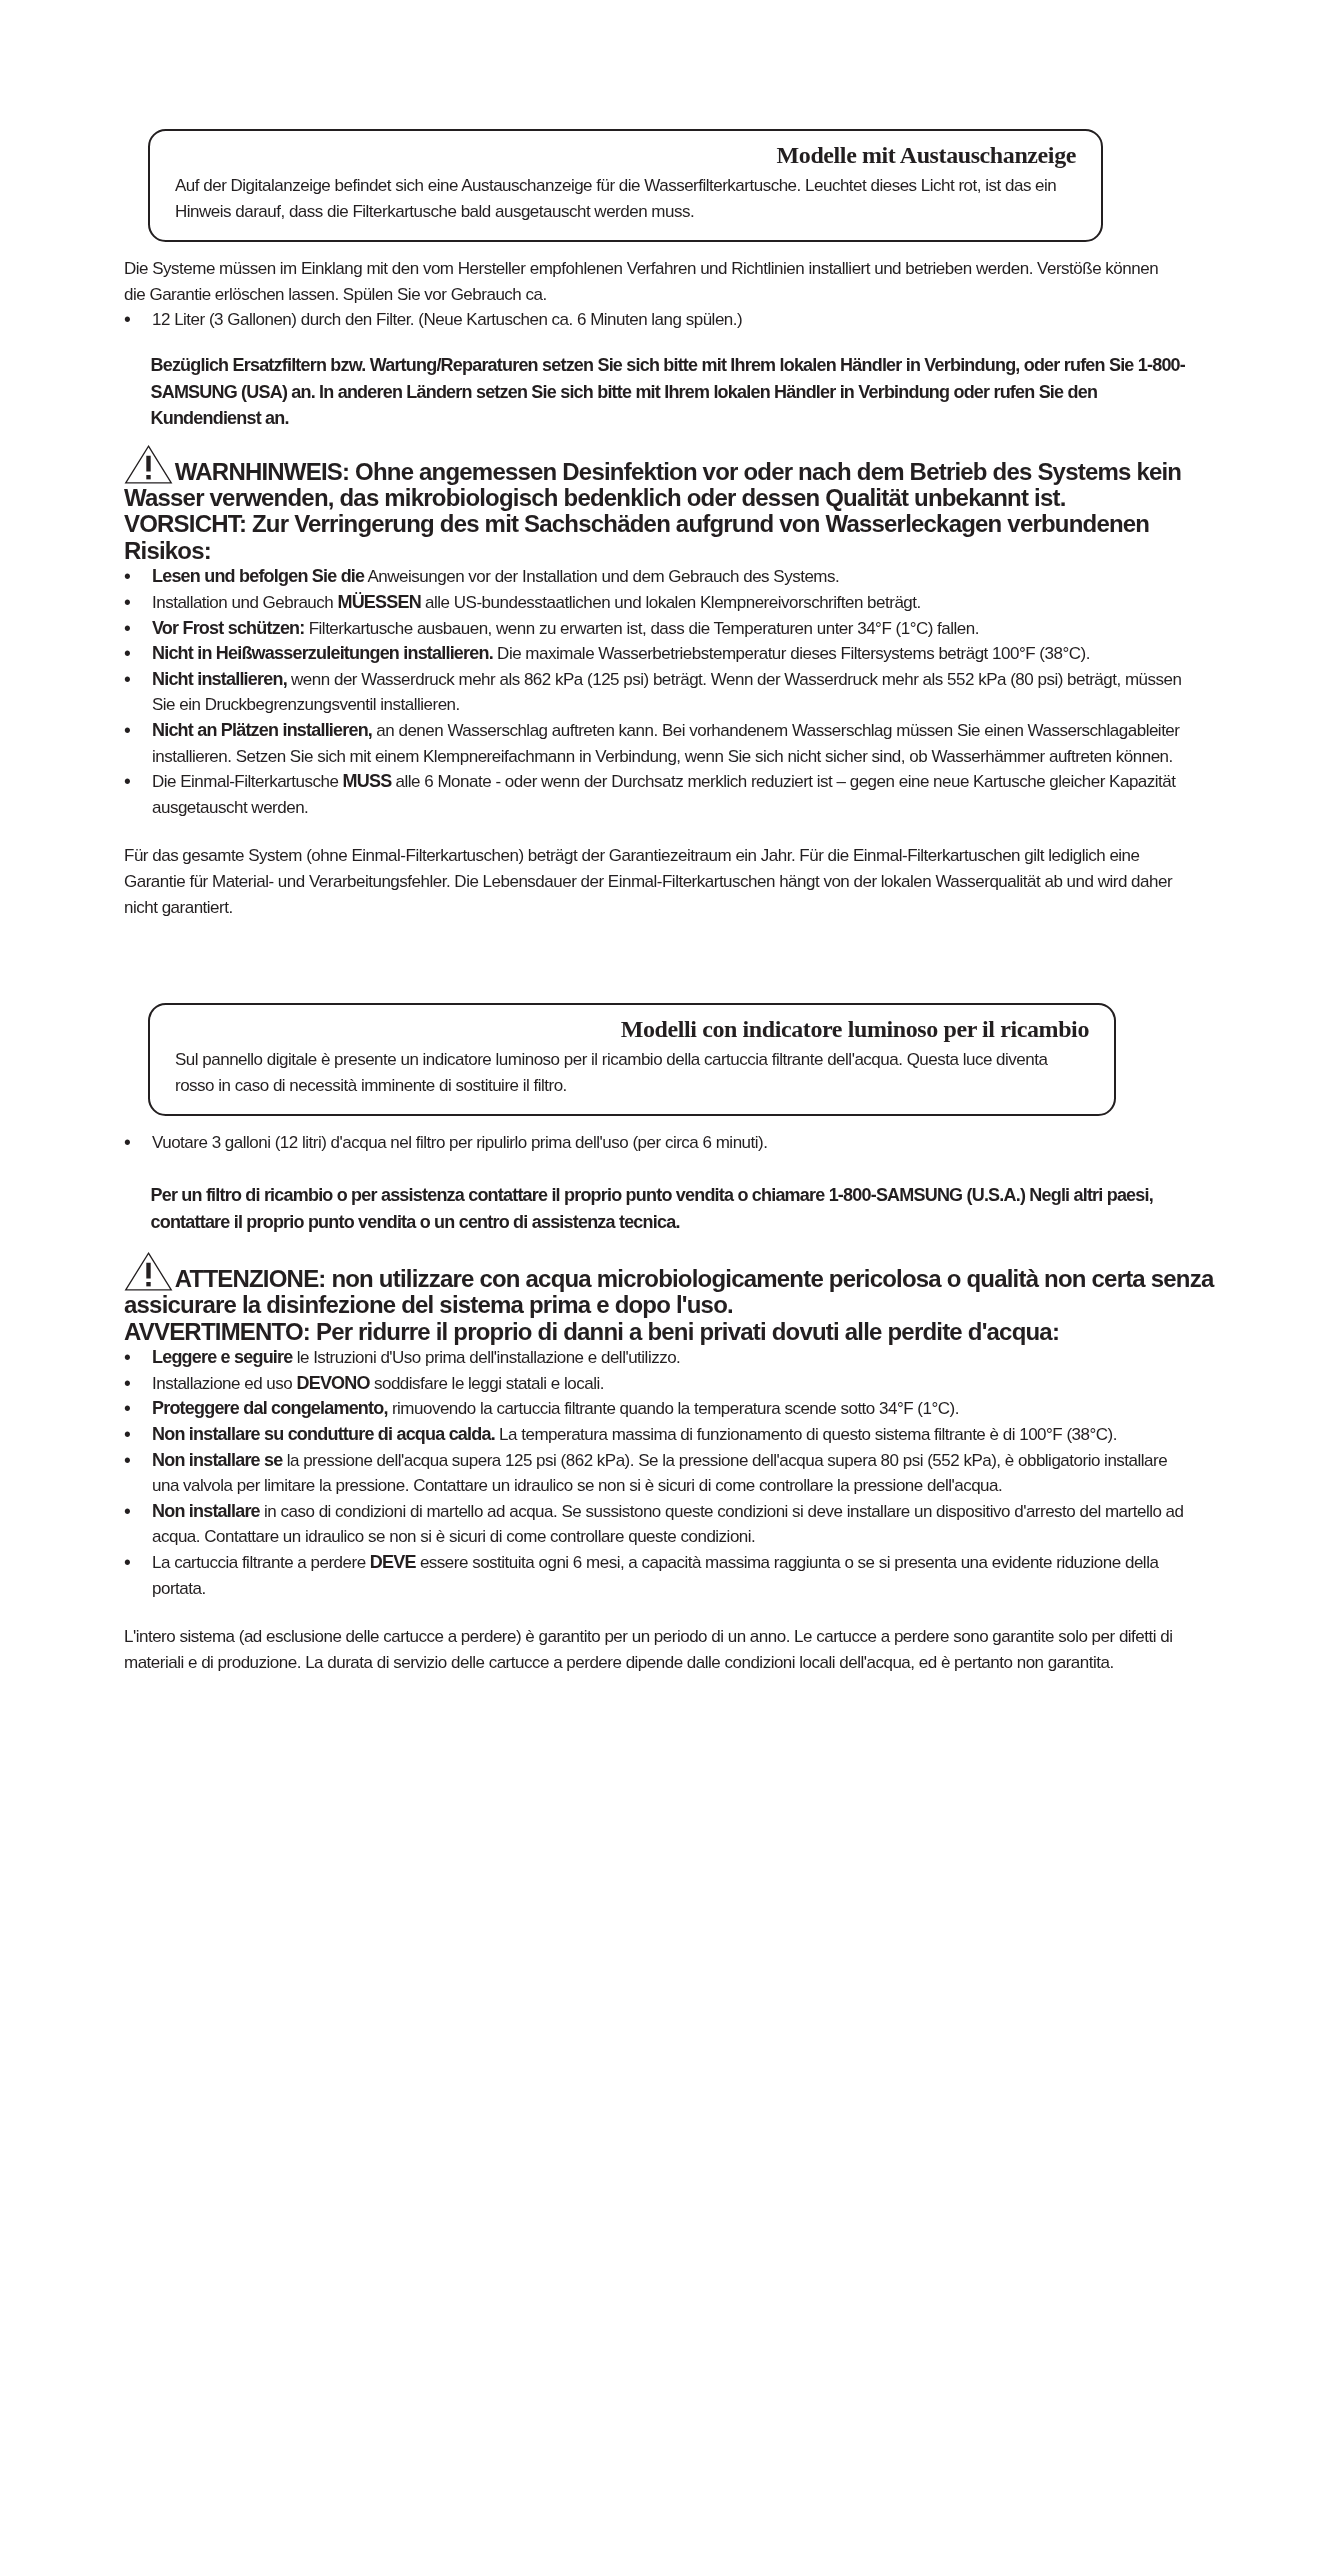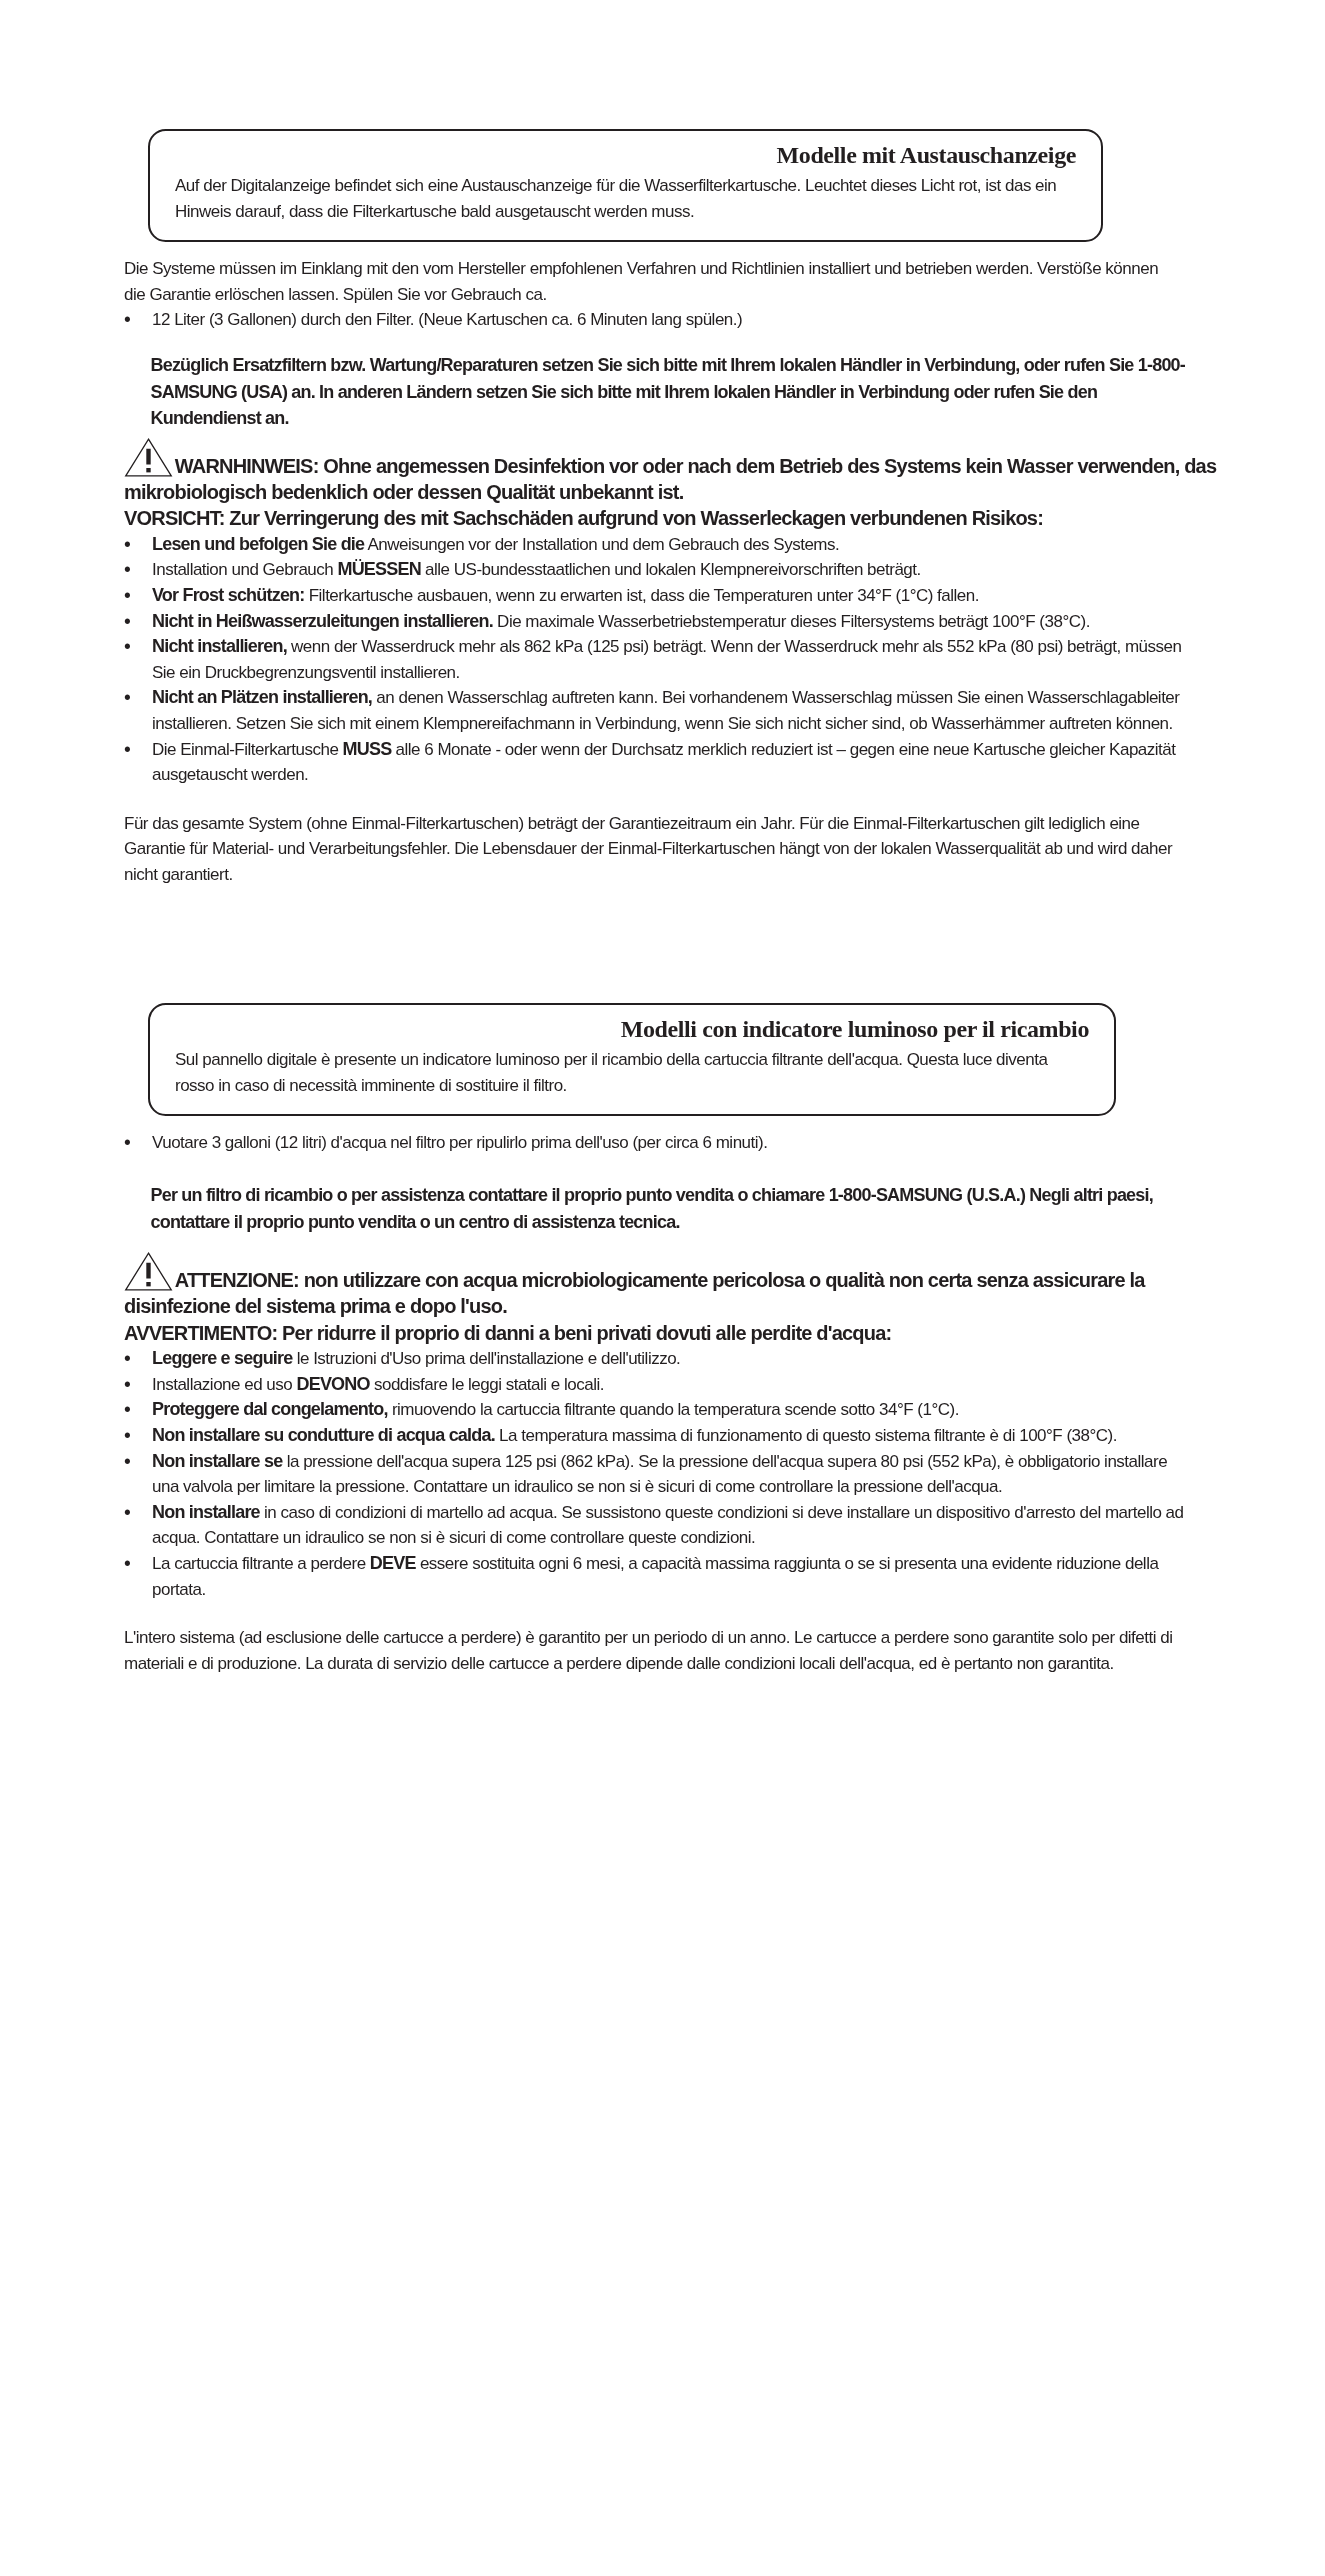--- a/index.html
+++ b/index.html
@@ -9,26 +9,26 @@
   .callout {
     position: absolute; border: 2.2px solid #231f20; border-radius: 17.7px;
     padding: 8.8px 25px 12.4px 25px; box-sizing: border-box;
   }
   .callout h2 {
     margin: 0 0 3.5px 0; font-family: "Liberation Serif", serif; font-weight: bold;
     font-size: 24px; letter-spacing: -0.4px; line-height: 30px; text-align: right;
   }
   .callout p { margin: 0; font-size: 17px; line-height: 25.6px; letter-spacing: -0.5px; }
   .para { margin: 0; font-size: 17px; line-height: 25.6px; letter-spacing: -0.5px; }
-  .bold-para { margin: 5px; font-size: 18px; line-height: 26.5px; font-weight: bold; letter-spacing: -0.8px; }
+  .bold-para { margin: 12px; font-size: 18px; line-height: 26.5px; font-weight: bold; letter-spacing: -0.8px; }
   ul.bullets { list-style: none; margin: 0; padding: 0; }
   ul.bullets li { position: relative; padding-left: 28px; font-size: 17px; line-height: 25.6px; letter-spacing: -0.5px; margin-bottom: 0px; }
   ul.bullets li .dot { position: absolute; left: 0; top: 0; font-size: 19.4px; }
   ul.bullets li b { font-size: 18px; letter-spacing: -0.8px; }
-  .warn-line { font-size: 20px; line-height: 26.5px; font-weight: bold; letter-spacing: -0.8px; margin: 0; }
+  .warn-line { font-size: 24px; line-height: 26.5px; font-weight: bold; letter-spacing: -0.8px; margin: 0; }
   .warn-icon { display: inline-block; width: 49px; height: 41px; vertical-align: -5.3px; margin-right: 1.8px; }
 </style>
 </head>
 <body>
 
 <div class="callout" style="left:148px; top:129px; width:955px; height:113px;">
   <h2>Modelle mit Austauschanzeige</h2>
   <p class="cond">Auf der Digitalanzeige befindet sich eine Austauschanzeige für die Wasserfilterkartusche. Leuchtet dieses Licht rot, ist das ein Hinweis darauf, dass die Filterkartusche bald ausgetauscht werden muss.</p>
 </div>
 

